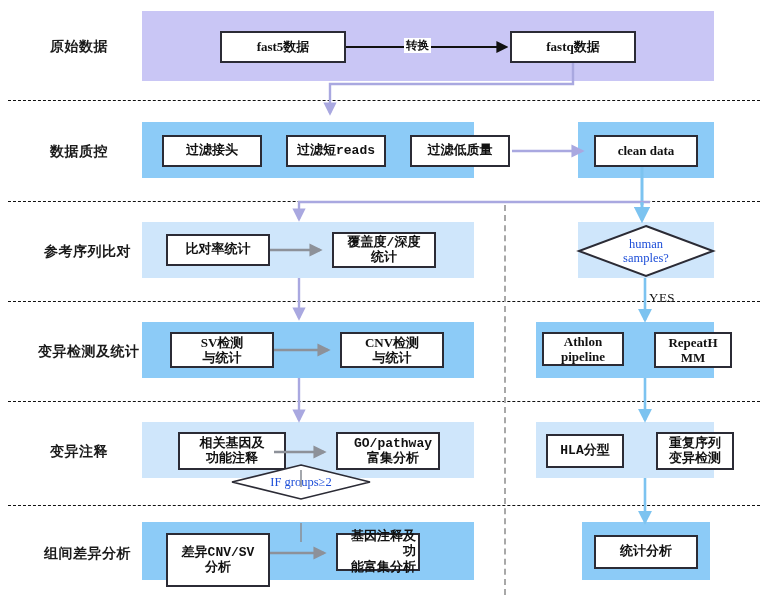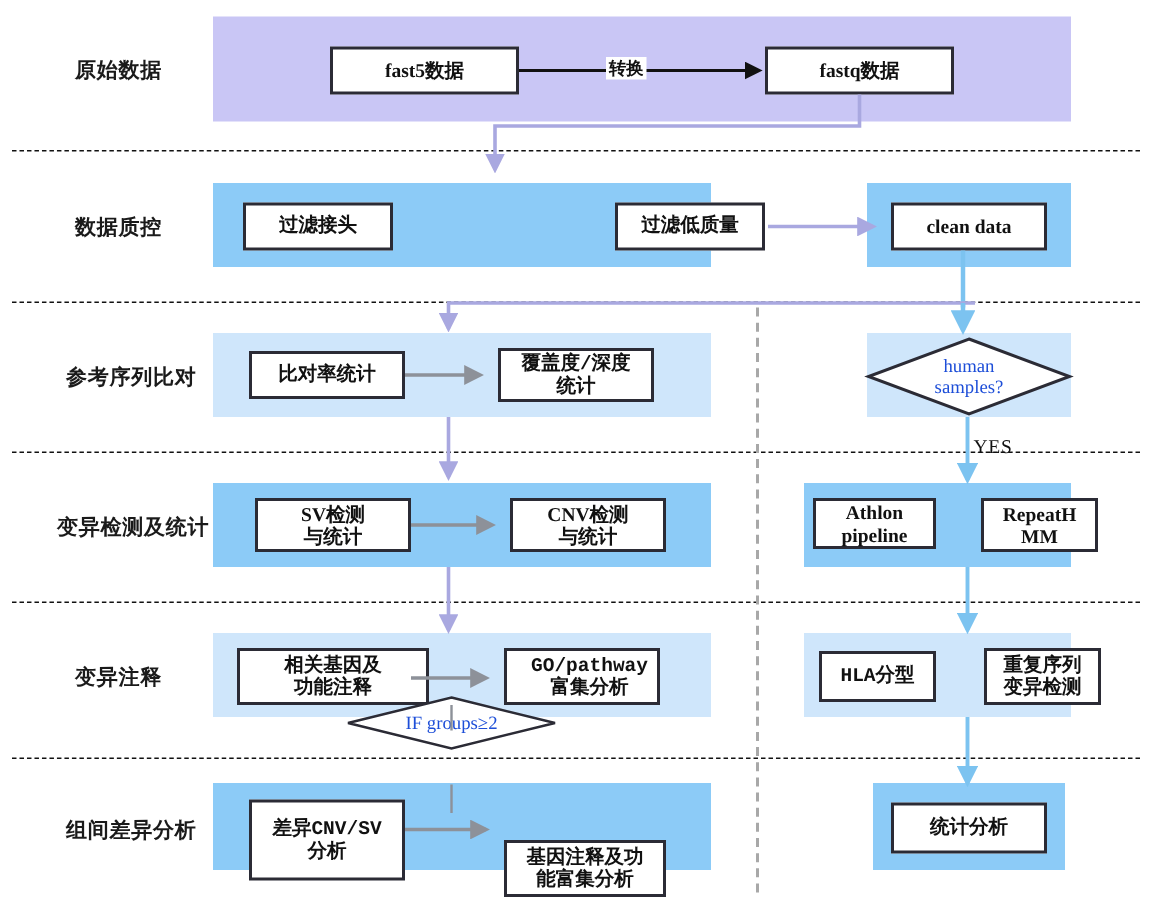--- a/index.html
+++ b/index.html
@@ -163,20 +163,21 @@
   <svg class="edge" style="left:320px; top:63px;" width="266" height="62">
     <defs>
       <marker id="arrow-purple" viewBox="0 0 10 10" refX="8" refY="5" markerWidth="5.5" markerHeight="5.5" orient="auto-start-reverse">
         <path d="M 0 0 L 10 5 L 0 10 z" fill="#a9a8e0"></path>
       </marker>
     </defs>
     <polyline points="253,0 253,21 10,21 10,50" fill="none" stroke="#a9a8e0" stroke-width="2.4" marker-end="url(#arrow-purple)"></polyline>
   </svg>
 
   <div class="node cn" style="left:162px; top:135px; width:100px; height:32px;">过滤接头</div>
+  <div class="node cn" style="left:286px; top:135px; width:100px; height:32px;">过滤短reads</div>
   <div class="node cn" style="left:410px; top:135px; width:100px; height:32px;">过滤低质量</div>
 
   <svg class="edge" style="left:512px; top:140px;" width="86" height="24">
     <line x1="0" y1="11" x2="70" y2="11" stroke="#a9a8e0" stroke-width="2.4" marker-end="url(#arrow-purple)"></line>
   </svg>
 
   <div class="node serif-b" style="left:594px; top:135px; width:104px; height:32px;">clean data</div>
 
   <svg class="edge" style="left:636px; top:167px;" width="16" height="40">
     <line x1="6" y1="0" x2="6" y2="38" stroke="#7cc3f0" stroke-width="3"></line>
@@ -243,21 +244,21 @@
 MM</div>
 
   <svg class="edge" style="left:292px; top:378px;" width="16" height="46">
     <line x1="7" y1="0" x2="7" y2="42" stroke="#a9a8e0" stroke-width="2.4" marker-end="url(#arrow-purple2)"></line>
   </svg>
 
   <svg class="edge" style="left:638px; top:378px;" width="16" height="46">
     <line x1="7" y1="0" x2="7" y2="42" stroke="#7cc3f0" stroke-width="2.6" marker-end="url(#arrow-blue)"></line>
   </svg>
 
-  <div class="node cn" style="left:158px; top:432px; width:128px; height:38px;">相关基因及
+  <div class="node cn" style="left:178px; top:432px; width:108px; height:38px;">相关基因及
 功能注释</div>
 
   <svg class="edge" style="left:274px; top:440px;" width="62" height="24">
     <line x1="0" y1="12" x2="50" y2="12" stroke="#8d9199" stroke-width="2.4" marker-end="url(#arrow-gray)"></line>
   </svg>
 
   <div class="node cn" style="left:336px; top:432px; width:104px; height:38px;padding-left:12px;">GO/pathway
 富集分析</div>
 
   <div class="node cn" style="left:546px; top:434px; width:78px; height:34px;">HLA分型</div>
@@ -283,18 +284,18 @@
     <line x1="7" y1="0" x2="7" y2="44" stroke="#7cc3f0" stroke-width="2.6" marker-end="url(#arrow-blue)"></line>
   </svg>
 
   <div class="node cn" style="left:166px; top:533px; width:104px; height:54px;">差异CNV/SV
 分析</div>
 
   <svg class="edge" style="left:270px; top:541px;" width="66" height="24">
     <line x1="0" y1="12" x2="54" y2="12" stroke="#8d9199" stroke-width="2.4" marker-end="url(#arrow-gray)"></line>
   </svg>
 
-  <div class="node cn" style="left:336px; top:560px; width:108px; height:38px;">基因注释及功
+  <div class="node cn" style="left:336px; top:533px; width:84px; height:38px;text-align:right;">基因注释及功
 能富集分析</div>
 
   <div class="node cn" style="left:594px; top:535px; width:104px; height:34px;">统计分析</div>
 
 </div>
 
 </body></html>

